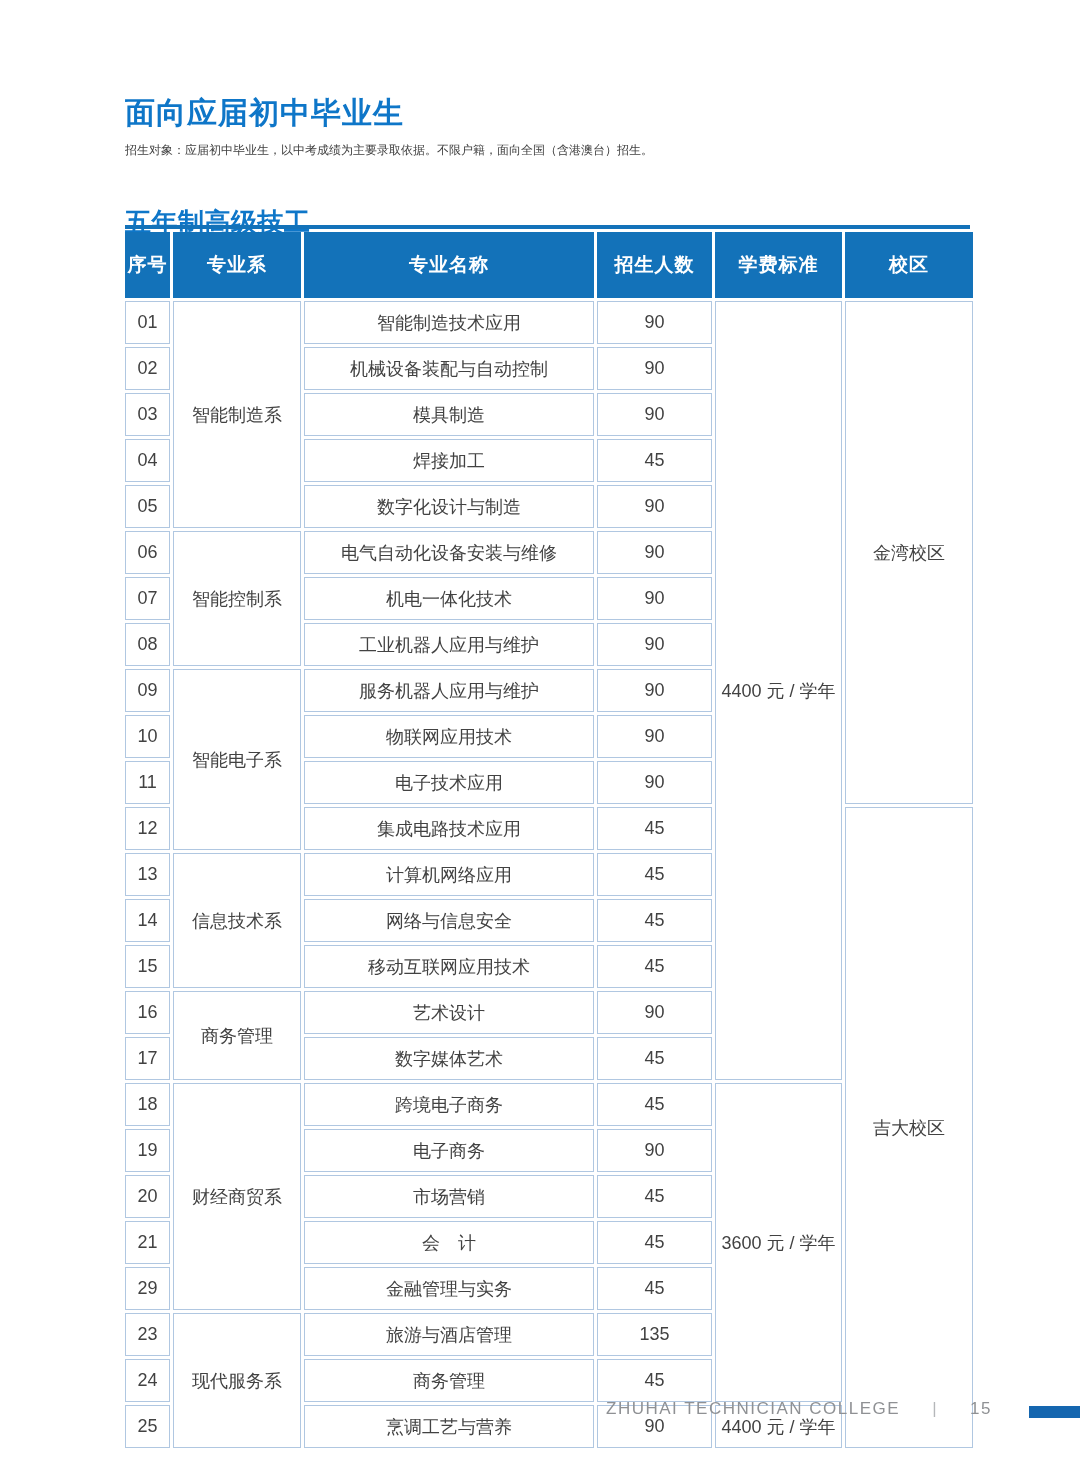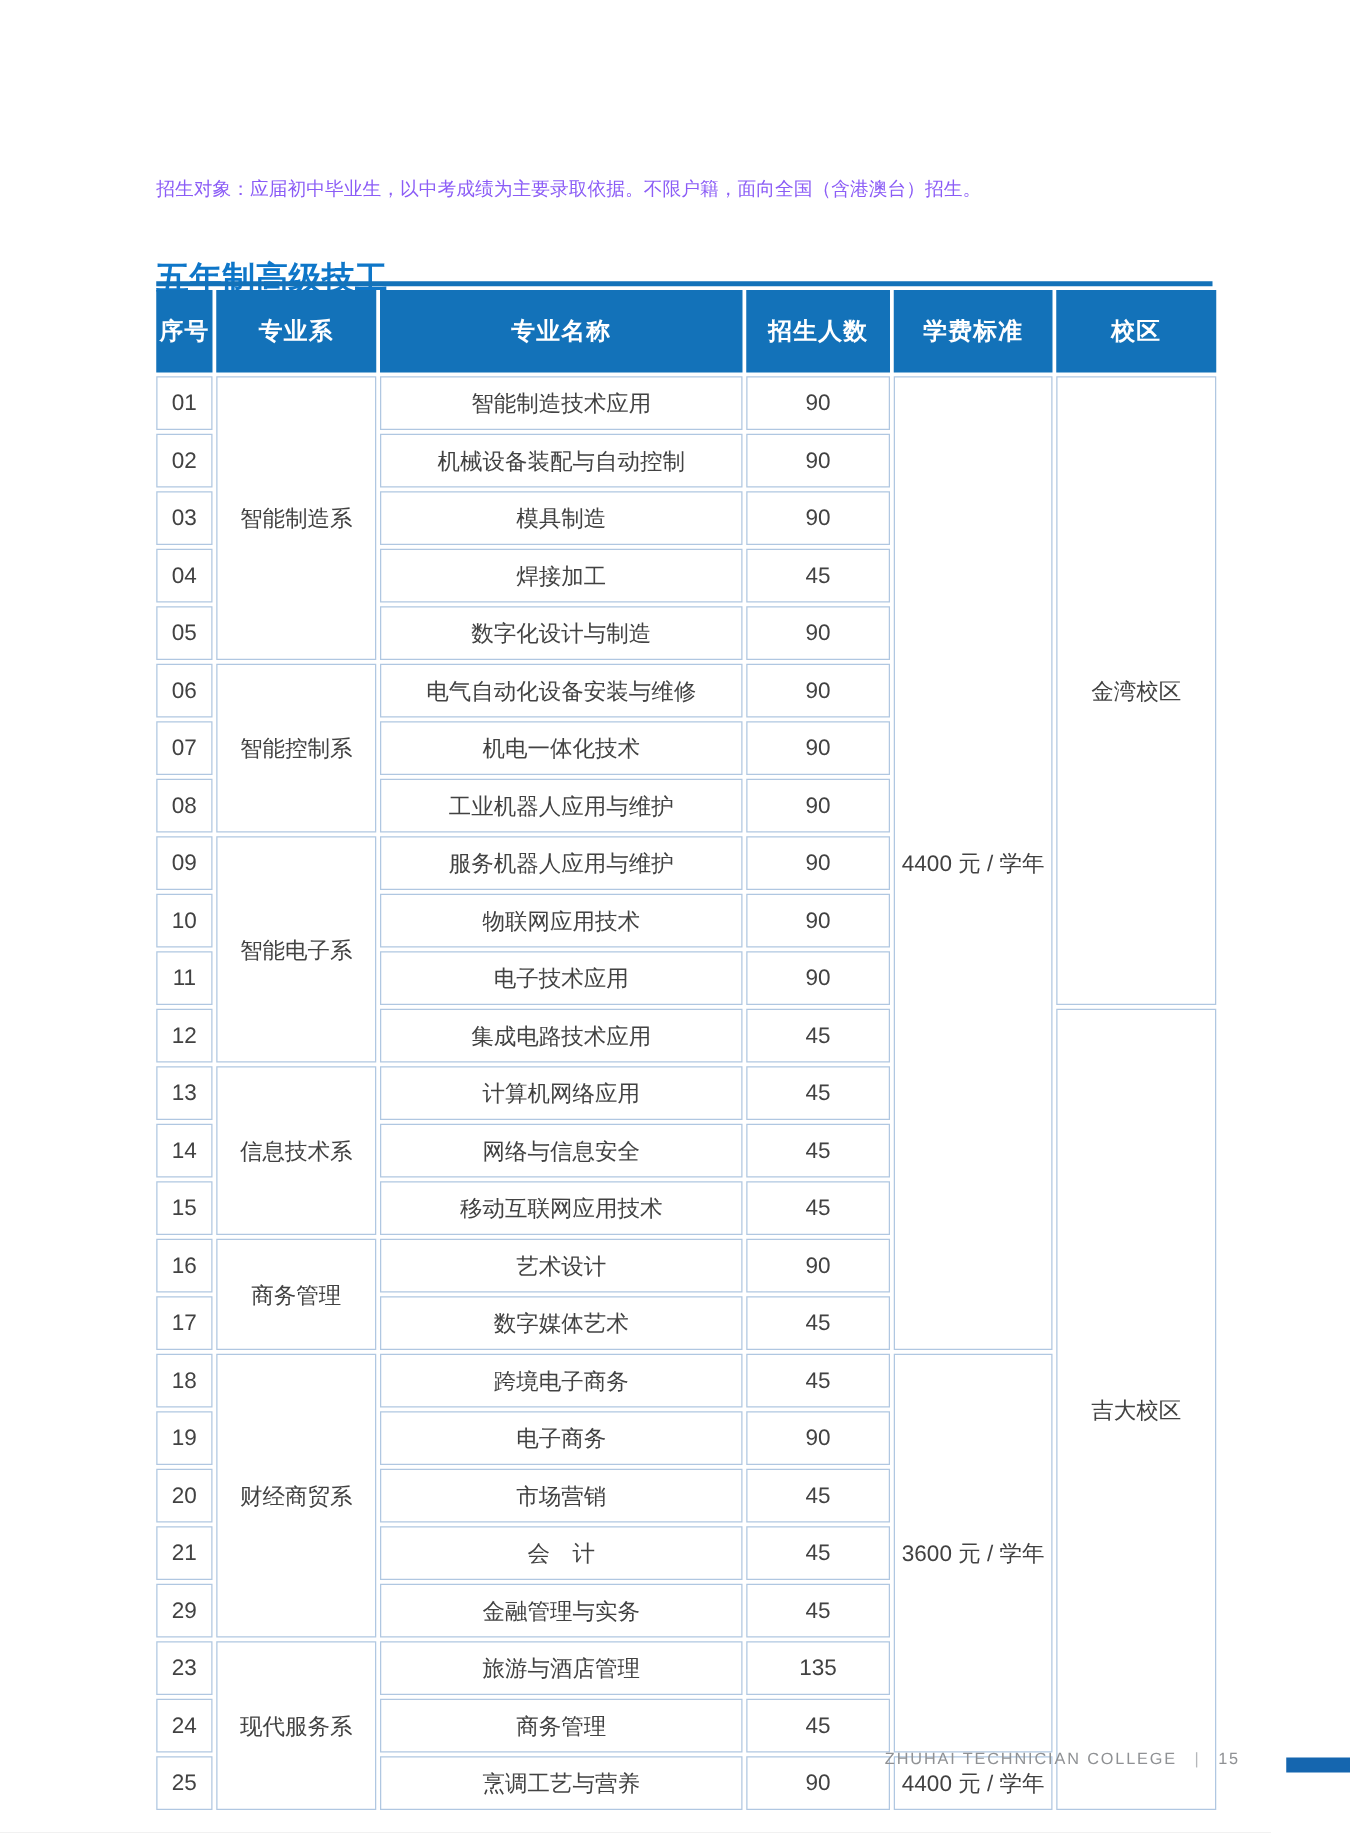--- a/index.html
+++ b/index.html
@@ -19,22 +19,22 @@
     top: 93px;
     font-size: 30px;
     font-weight: 700;
     color: var(--title-blue);
     letter-spacing: 1px;
   }
   .page-subtitle {
     position: absolute;
     left: 125px;
     top: 142px;
-    font-size: 15px;
-    color: #8b5cf6;
+    font-size: 12px;
+    color: #404040;
   }
   .section-heading {
     position: absolute;
     left: 125px;
     top: 205px;
     font-size: 26px;
     font-weight: 700;
     color: var(--title-blue);
     letter-spacing: 0.5px;
   }
@@ -75,40 +75,41 @@
     color: #424242;
   }
   td.no, td.count { font-size: 17px; color: #4e4e4e; }
   td.tuition, td.campus { font-size: 18px; color: #474747; }
   .page-footer {
     position: absolute;
     top: 1399px;
     right: 88px;
     display: flex;
     align-items: flex-start;
-    gap: 14px;
-    font-size: 13px;
+    gap: 32px;
+    font-size: 17px;
     letter-spacing: 1.5px;
     color: #8f9194;
   }
   .page-footer .divider { color: #b5b7ba; }
   .footer-bar {
     position: absolute;
     top: 1406px;
     right: 0;
     width: 51px;
     height: 12px;
     background: var(--footer-bar-blue);
   }
 </style>
 </head>
 <body>
 
 <div class="page">
 
+  <h1 class="page-title">面向应届初中毕业生</h1>
 
   <p class="page-subtitle">招生对象：应届初中毕业生，以中考成绩为主要录取依据。不限户籍，面向全国（含港澳台）招生。</p>
 
   <h2 class="section-heading">五年制高级技工</h2>
 
   <div class="table-top-rule"></div>
 
   <table class="program-table">
     <colgroup>
       <col style="width:45px">

